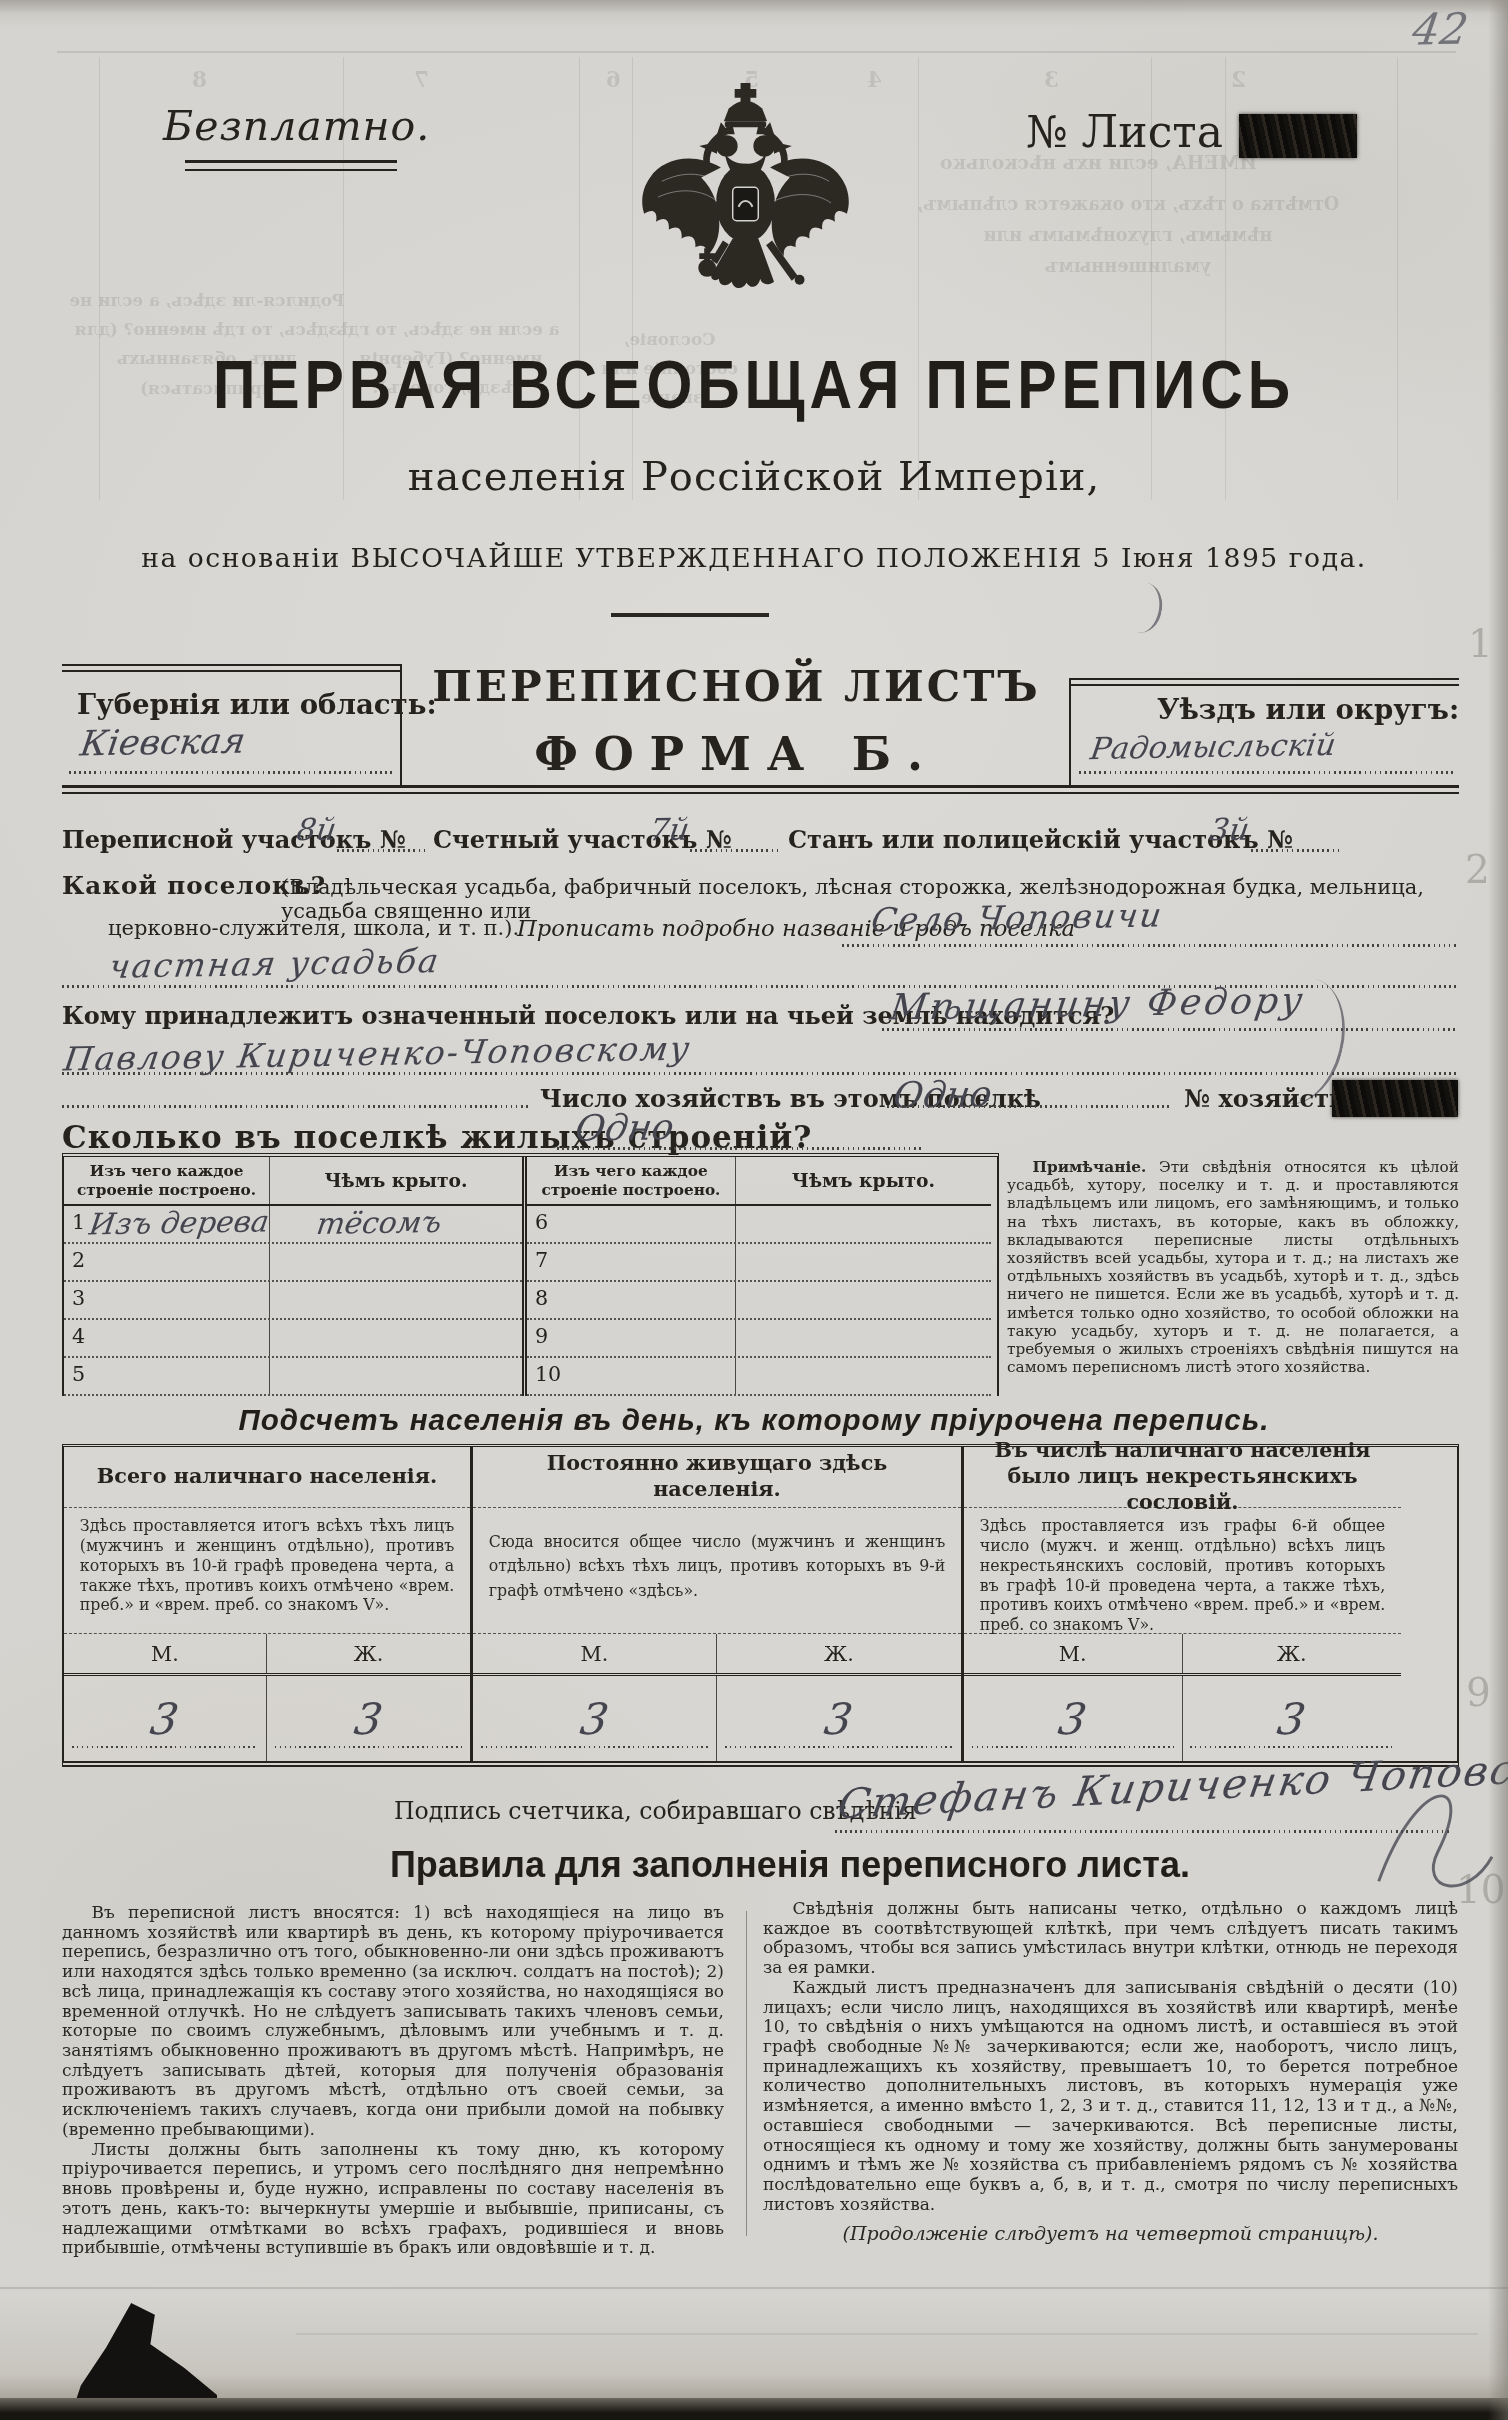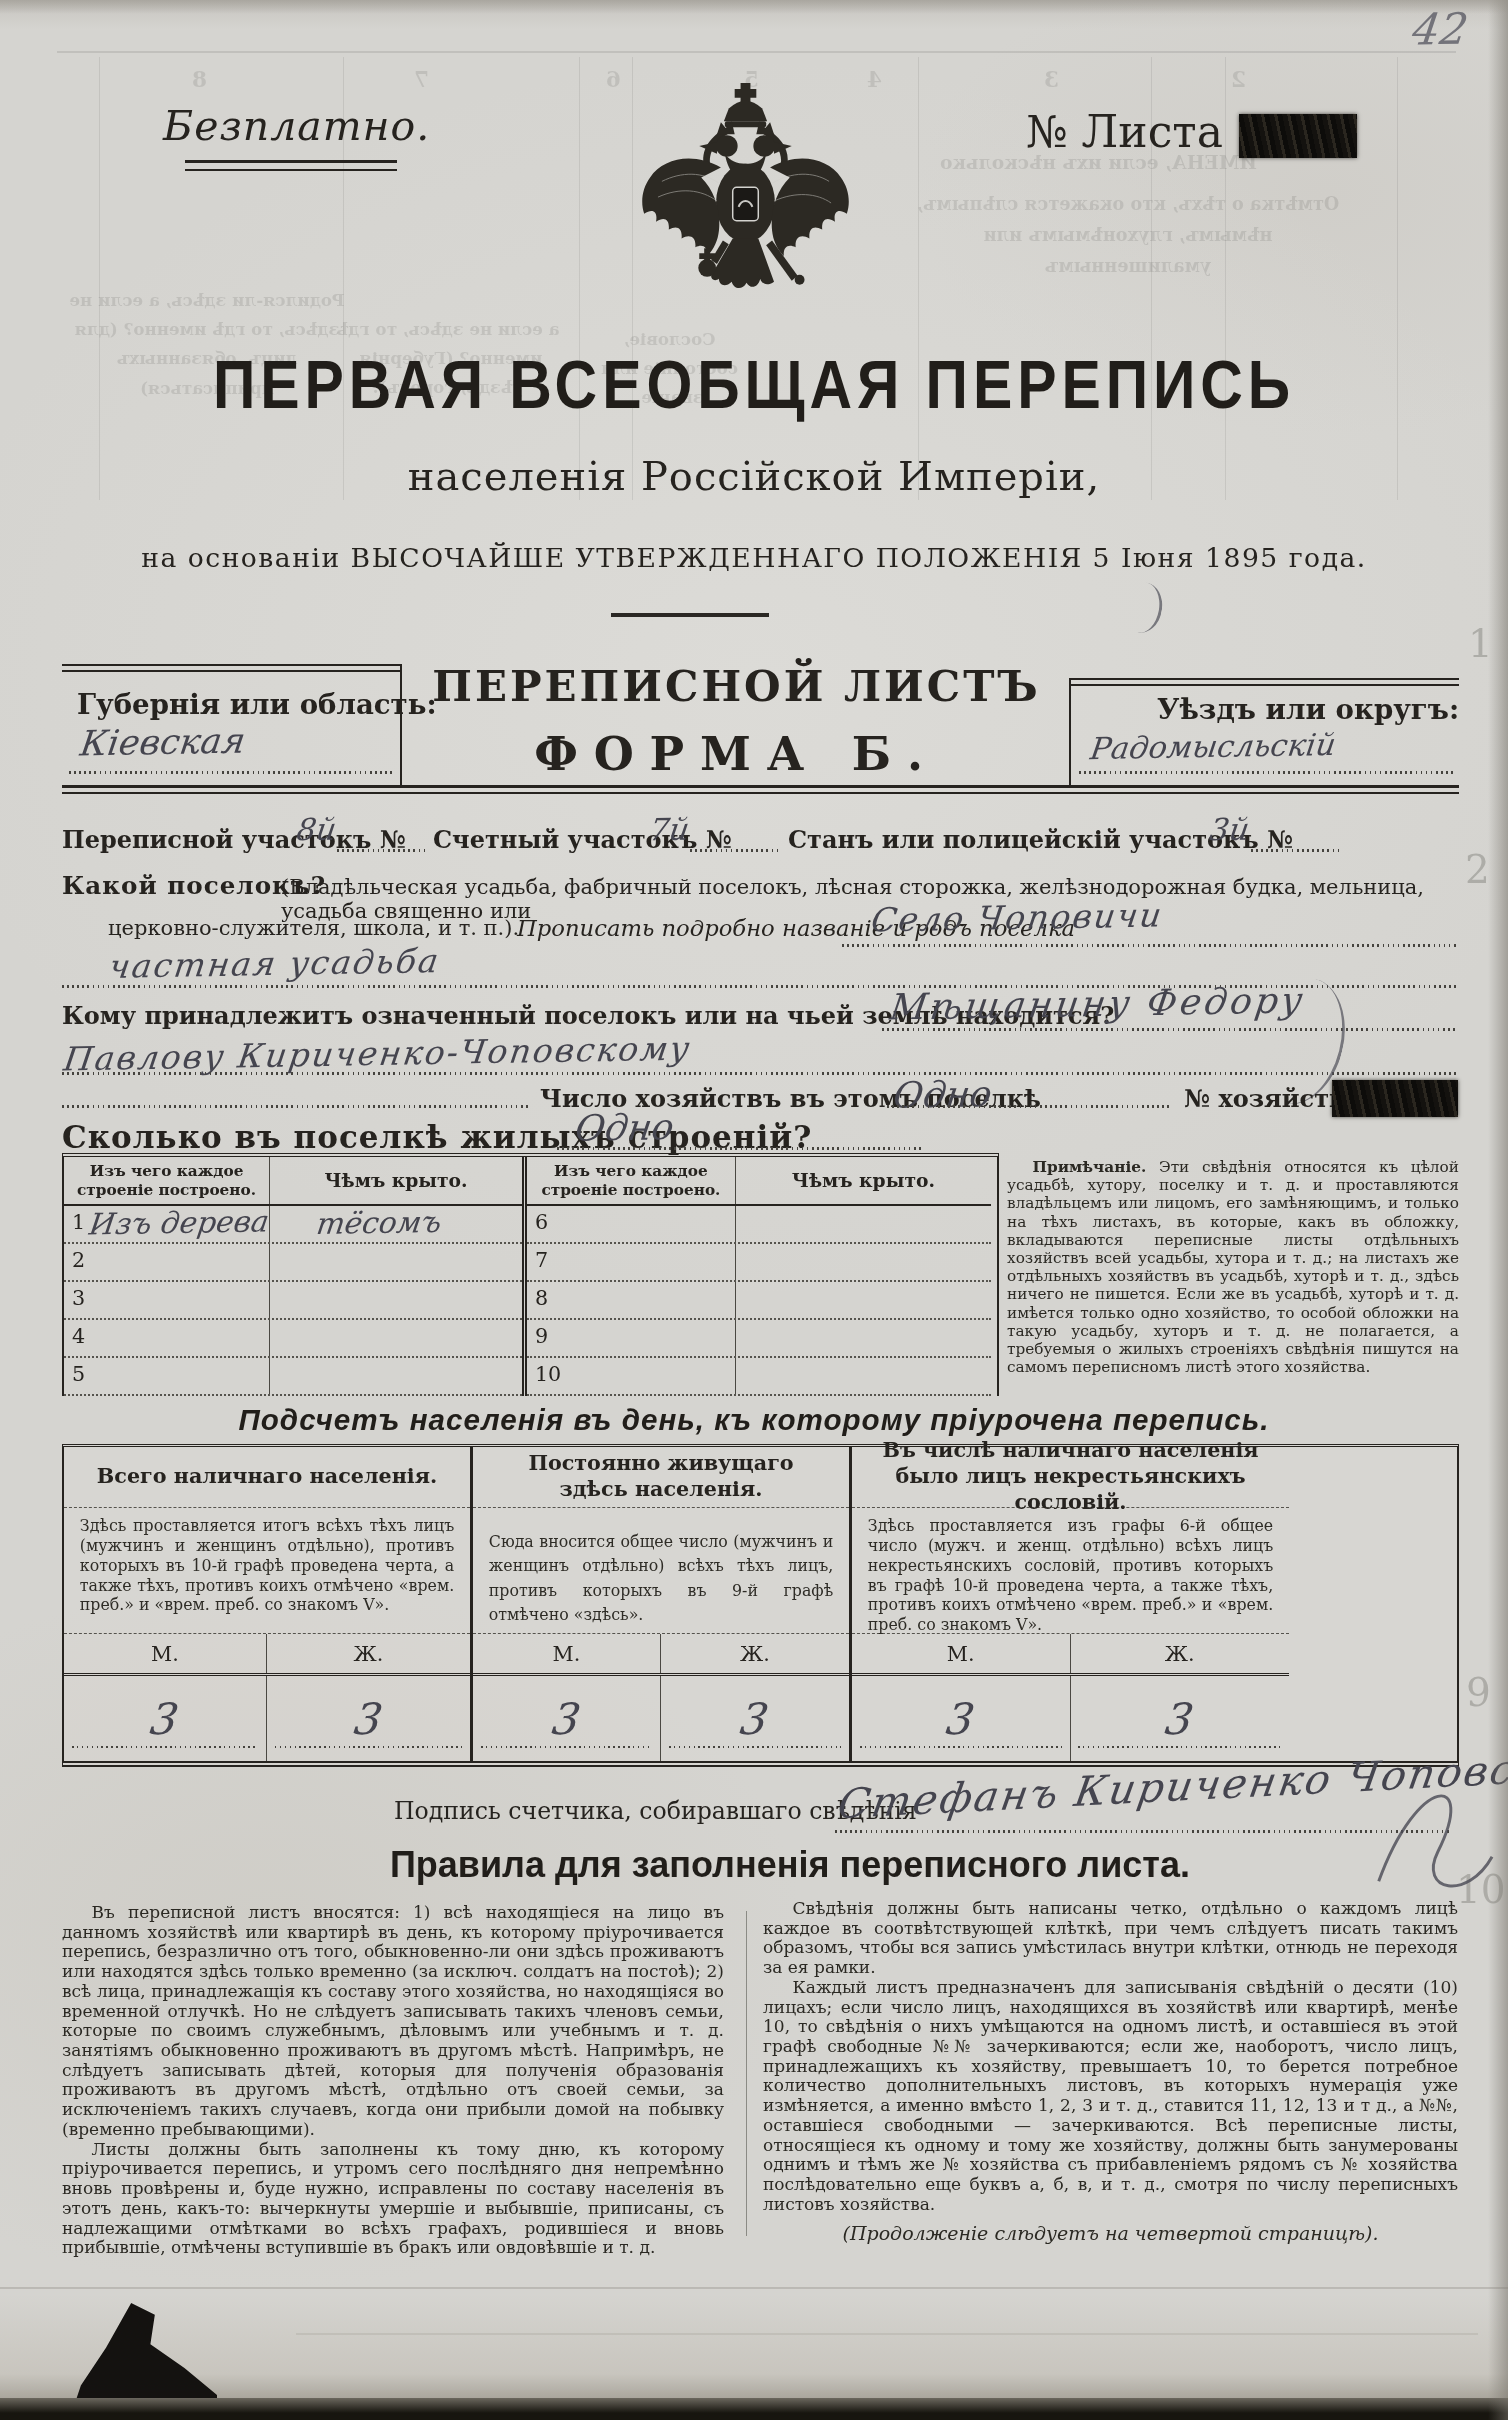--- a/index.html
+++ b/index.html
@@ -300,21 +300,21 @@
         <div class="half l">
             <span class="hw hw3">3</span>
             <div class="cdots"></div>
           </div>
         <div class="half">
             <span class="hw hw3">3</span>
             <div class="cdots"></div>
           </div>
       </div>
     </div>
-    <div class="cg divider" style="width:379px;">
+    <div class="cg divider" style="width:491px;">
       <div class="cgt">Постоянно живущаго здѣсь населенія.</div>
       <div class="cge" style="padding-top:21.7px;line-height:1.55;">Сюда вносится общее число (мужчинъ и женщинъ отдѣльно) всѣхъ тѣхъ лицъ, противъ которыхъ въ 9-й графѣ отмѣчено «здѣсь».</div>
       <div class="cgm">
         <div class="half l mjlab">М.</div>
         <div class="half mjlab">Ж.</div>
       </div>
       <div class="cgv">
         <div class="half l">
             <span class="hw hw3">3</span>
             <div class="cdots"></div>

